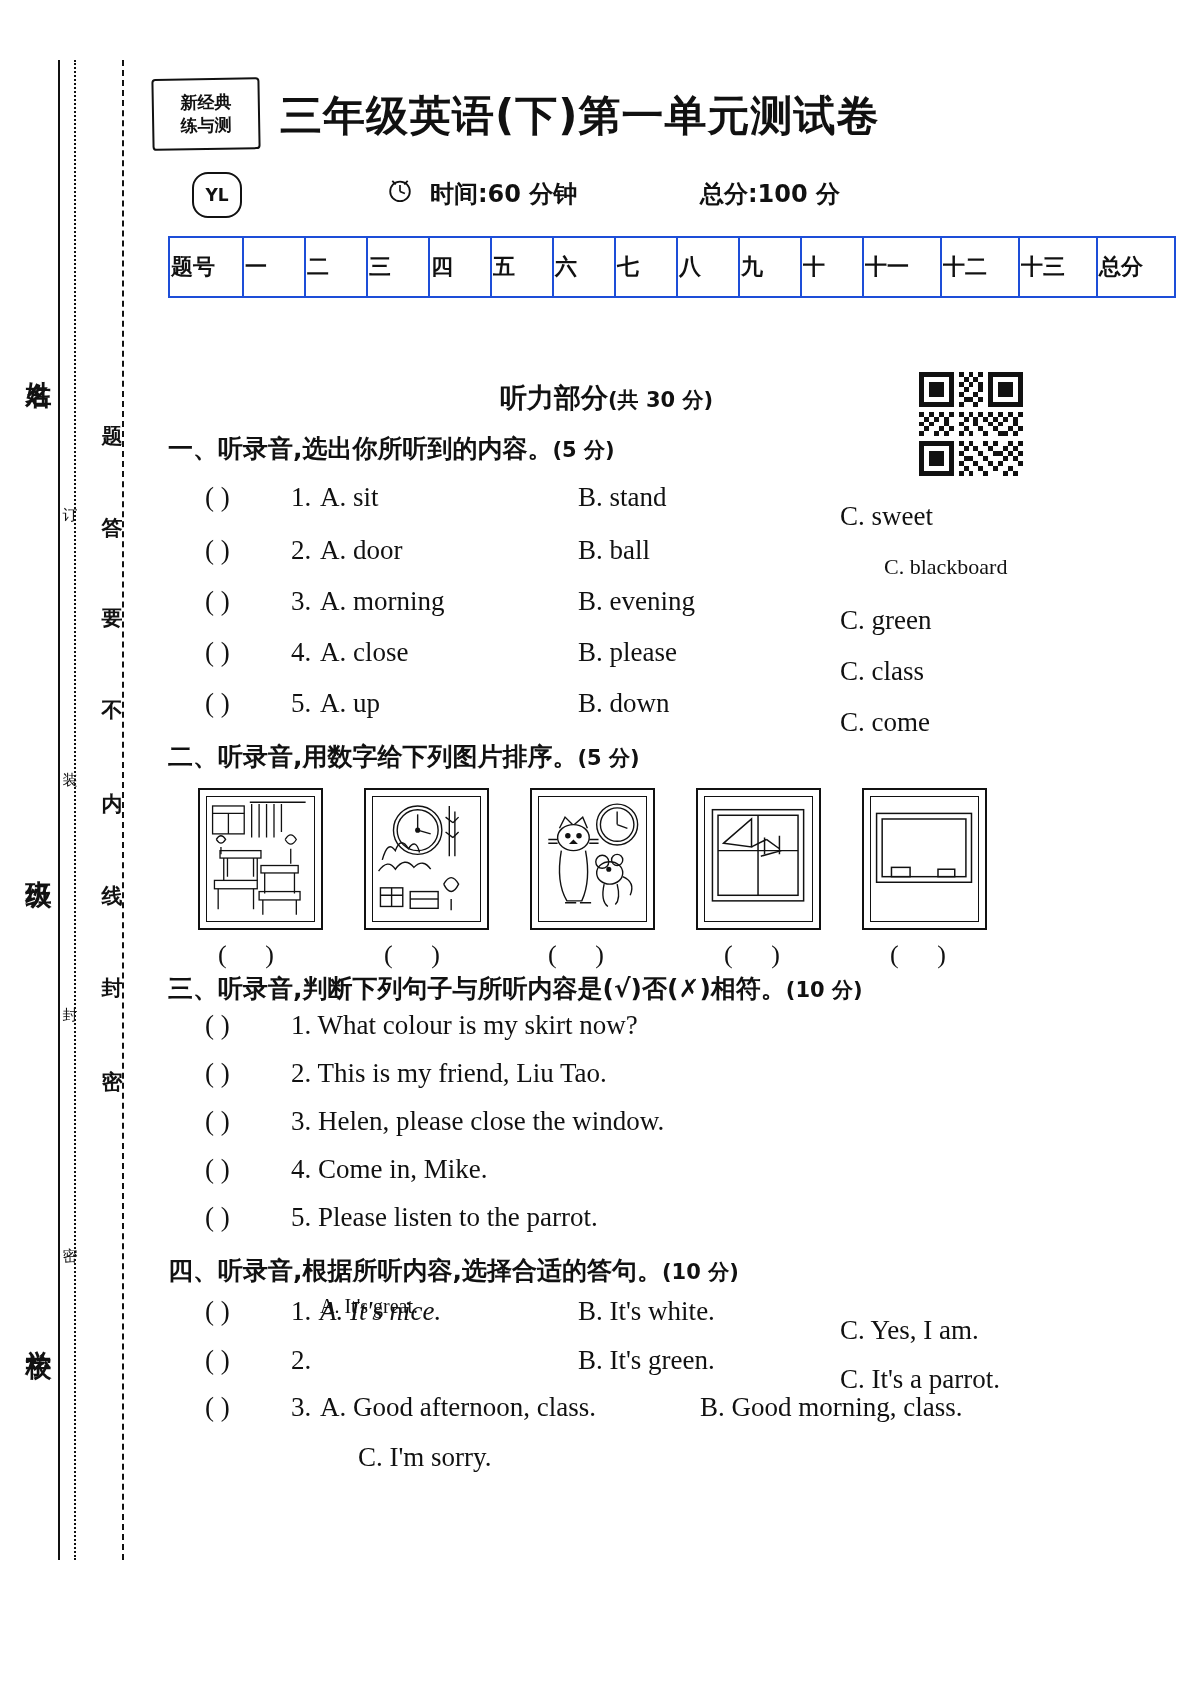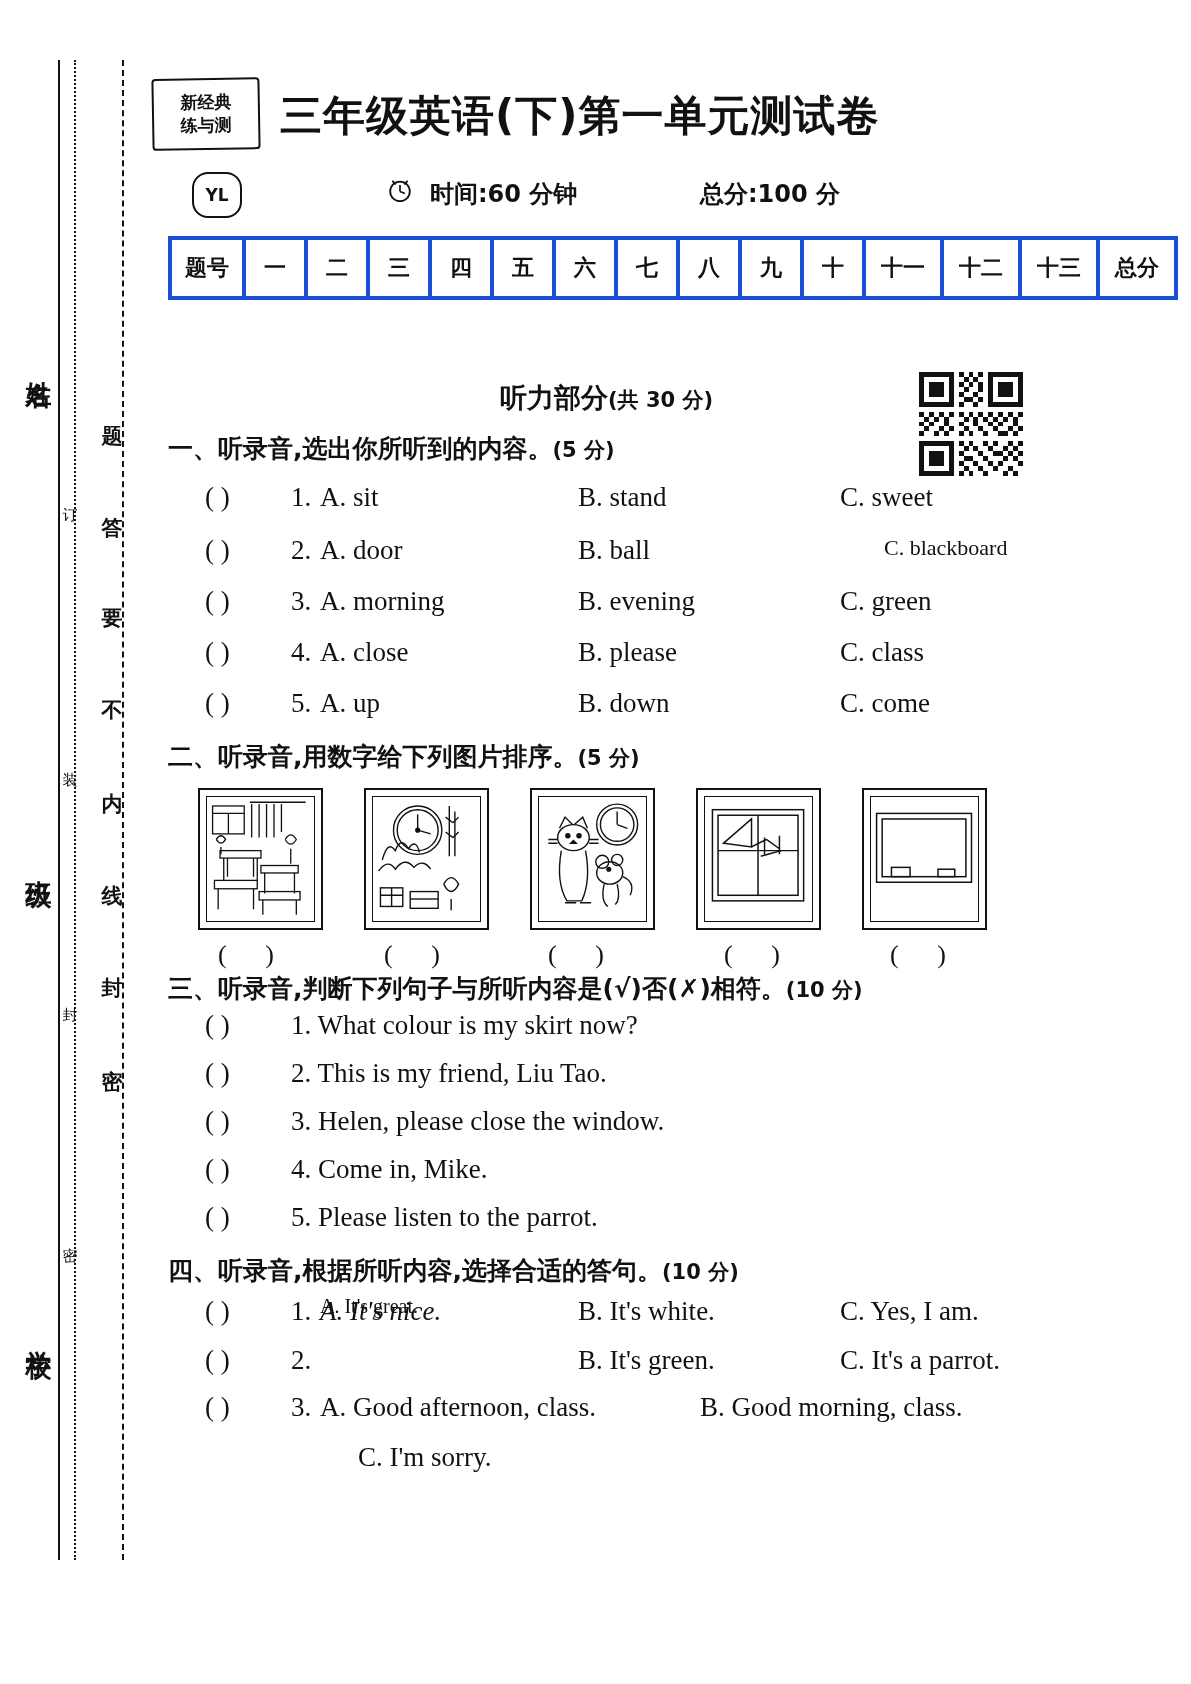--- a/index.html
+++ b/index.html
@@ -98,23 +98,23 @@
     font-weight: bold;
   }
 
   
   .score-table {
     position: absolute;
     left: 168px; top: 236px;
     border-collapse: collapse;
   }
   .score-table td {
-    border: 4px solid #1d4ed8;
+    border: 2px solid #1d4ed8;
     height: 60px;
-    text-align: center;
+    text-align: left;
     vertical-align: middle;
     font-family: "DejaVu Sans", sans-serif;
     font-weight: bold;
     font-size: 22px;
   }
   .score-table td.head-cell { width: 62px; }
   .score-table td.label-cell { width: 74px; }
   .score-table td.wide-cell { width: 78px; }
 
   
@@ -148,21 +148,21 @@
   .opt-row {
     position: absolute;
     font-size: 27px;
     white-space: nowrap;
   }
   .paren { display: inline-block; width: 86px; }
   .num   { display: inline-block; }
 
   .colA { position: absolute; }
   .colB { position: absolute; }
-  .colC { position: absolute; }
+  .colC { position: absolute; margin-top: 19px; }
 
   
   .pic {
     position: absolute;
     width: 125px; height: 142px;
     border: 2px solid #111;
     background: #fff;
     overflow: hidden;
   }
   .pic-inner { position: absolute; inset: 6px; border: 1px solid #111; }

